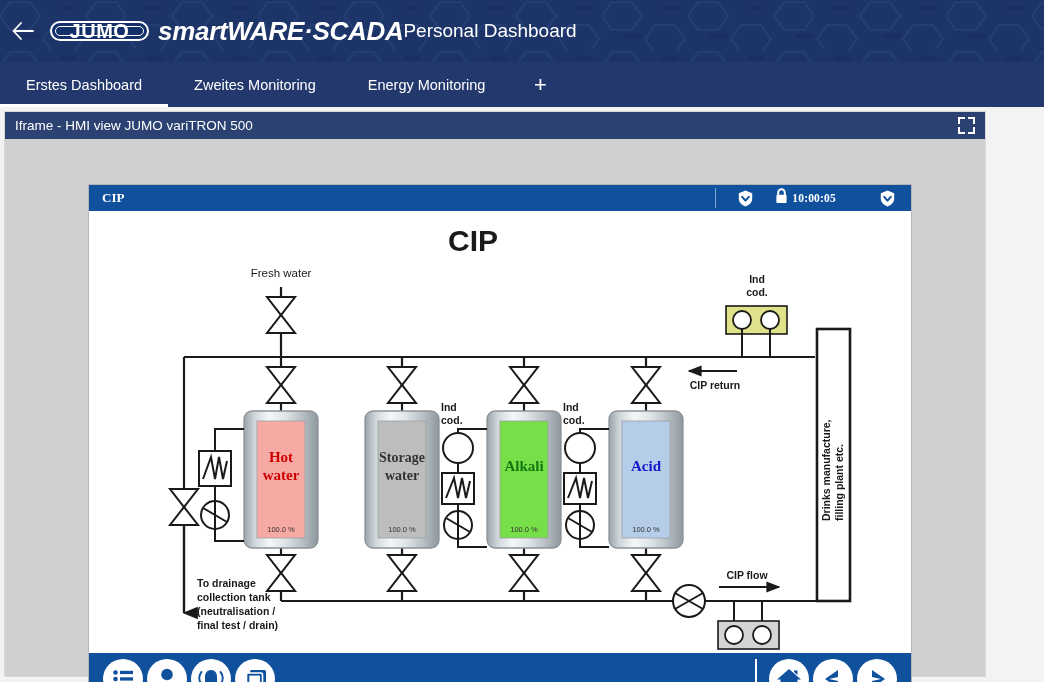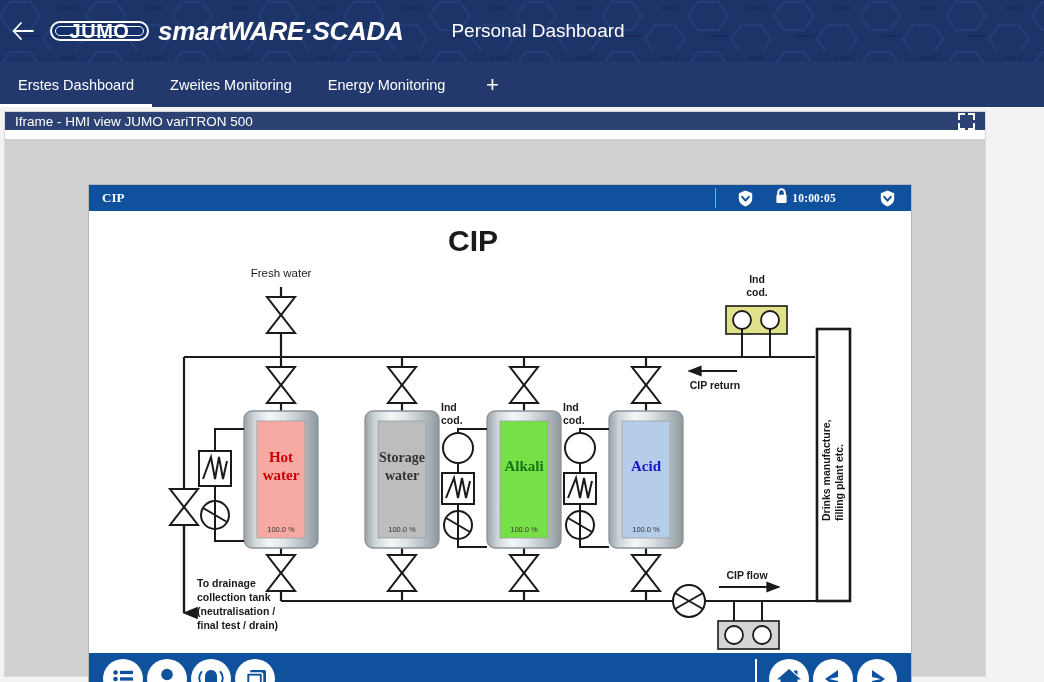--- a/index.html
+++ b/index.html
@@ -61,34 +61,33 @@
     font-size: 26px;
     font-style: italic;
     font-weight: bold;
     margin-left: 9px;
     letter-spacing: -0.3px;
     white-space: nowrap;
   }
   .dashboard-title {
     color: #ffffff;
     font-size: 19px;
-    margin-left: 48px;
     white-space: nowrap;
   }
 
   
   #tab-bar {
     position: absolute; left: 0; top: 62px;
     width: 1044px; height: 45px;
     background: #23386d;
     display: flex; align-items: stretch;
   }
   .tab {
     display: flex; align-items: center;
-    padding: 0 18px;
+    padding: 0 26px;
     color: #ffffff;
     font-size: 14.5px;
     cursor: pointer;
     position: relative;
     white-space: nowrap;
   }
   .tab.active::after {
     content: "";
     position: absolute; left: 0; right: 0; bottom: 0;
     height: 3px; background: #ffffff;
@@ -108,21 +107,21 @@
 
   
   #iframe-widget {
     position: absolute; left: 4px; top: 111px;
     width: 982px; height: 566px;
     background: #ffffff;
     border: 1px solid #d8d8d8;
   }
   #iframe-titlebar {
     position: absolute; left: 0; top: 0;
-    width: 980px; height: 18px;
+    width: 980px; height: 27px;
     background: #2b4272;
     display: flex; align-items: center;
     padding: 0 10px;
   }
   #iframe-titlebar .title {
     color: #ffffff; font-size: 13.5px;
     flex: 1;
     white-space: nowrap;
   }
   .expand-icon { cursor: pointer; display: block; }

